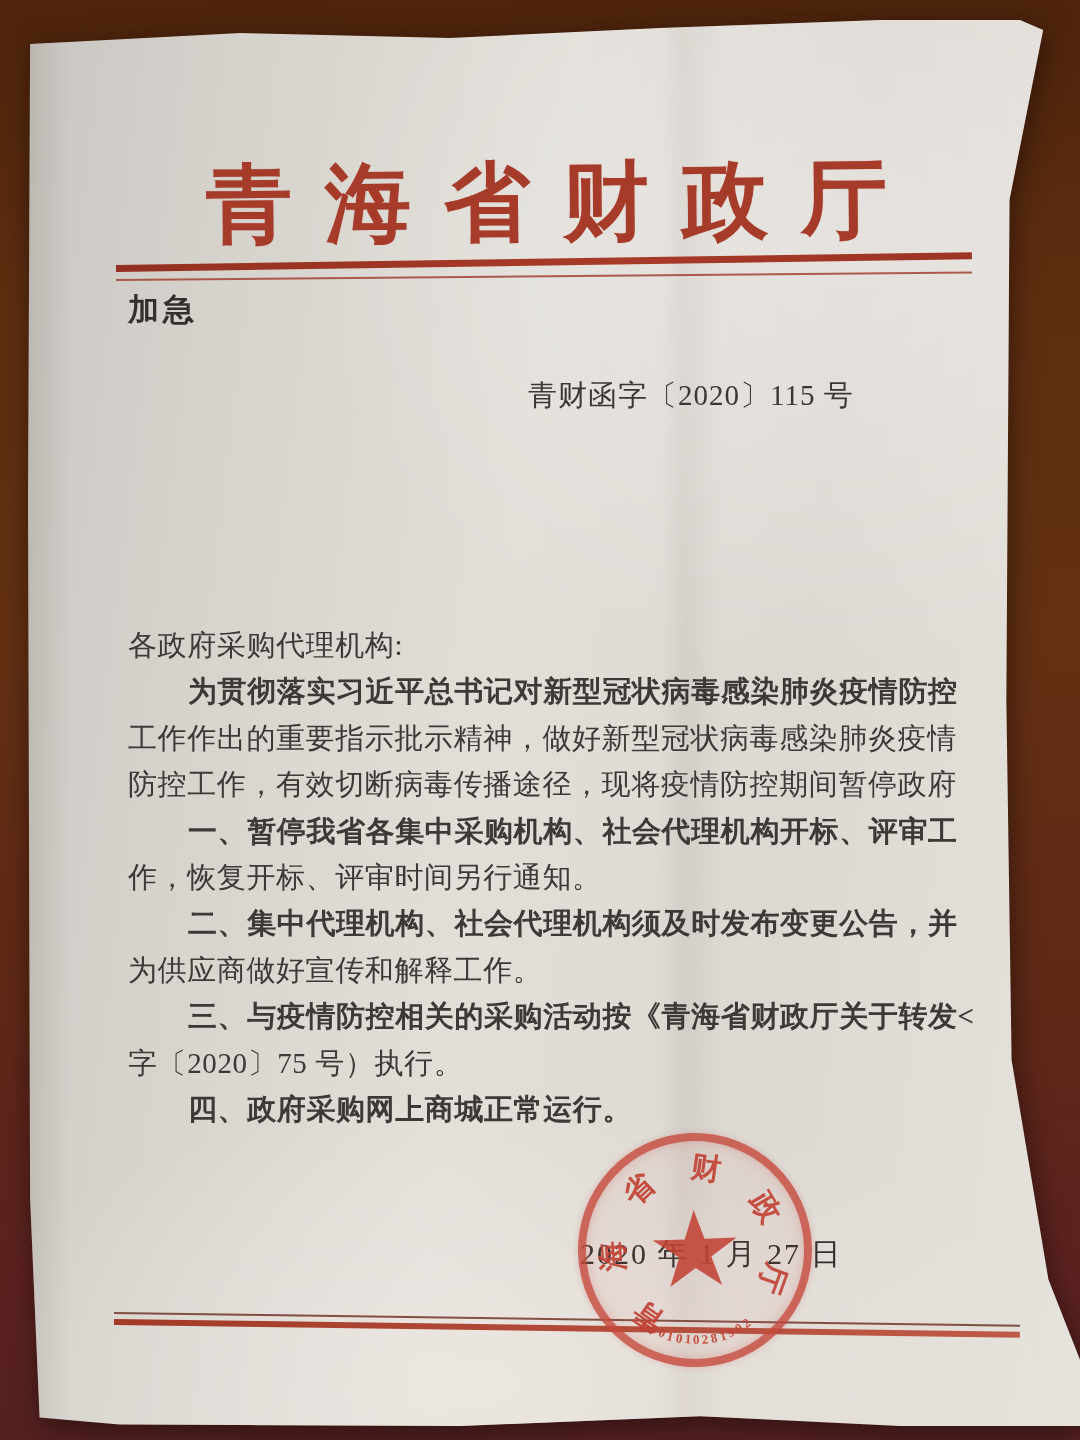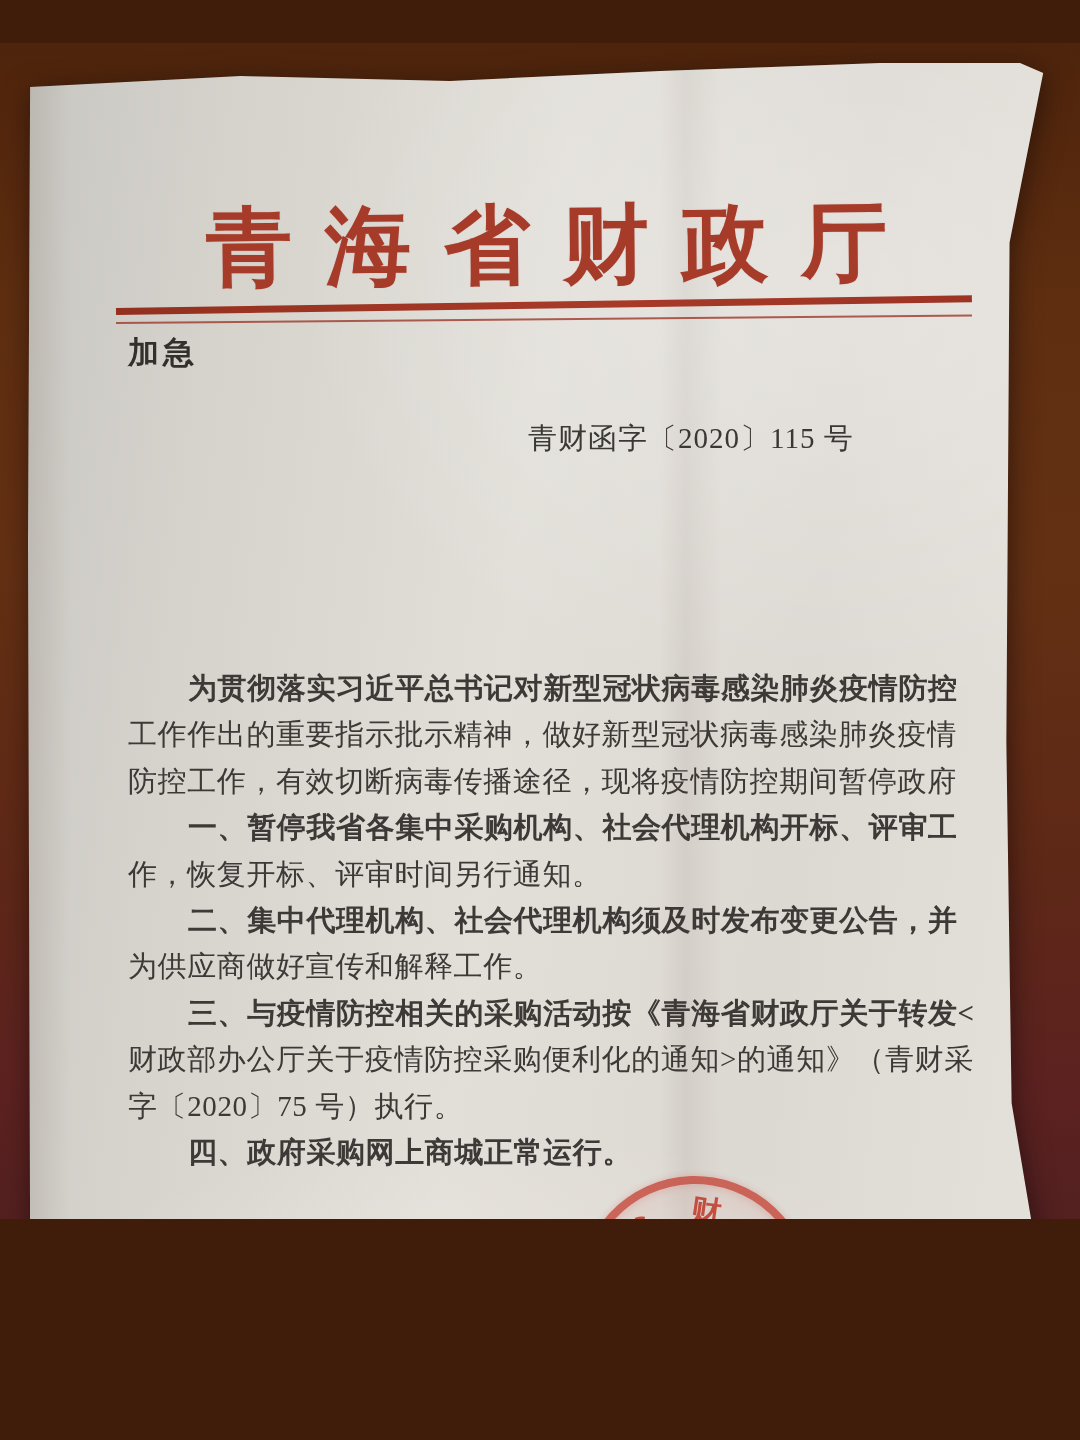--- a/index.html
+++ b/index.html
@@ -1,18 +1,18 @@
 <!DOCTYPE html>
 <html><head>
 <meta charset="utf-8">
 <style>
   html,body{margin:0;padding:0;background:#3f1d0a;}
-  #stage{position:relative;width:1080px;height:1176px;overflow:hidden;
+  #stage{position:relative;width:1080px;height:1440px;overflow:hidden;
     background:linear-gradient(180deg,#4e240c 0%,#5f2e10 22%,#633013 45%,#5e2817 70%,#5c2220 88%,#542020 100%);
-    font-family:"Liberation Serif","DejaVu Serif",serif;margin-top:43px;}
+    font-family:"Liberation Serif","DejaVu Serif",serif;}
   #paper-wrap{position:absolute;inset:0;filter:drop-shadow(2px 6px 14px rgba(15,5,5,.55));}
   #paper{position:absolute;left:28px;top:18px;width:1052px;height:1408px;
     background:
       radial-gradient(ellipse 900px 700px at 78% 16%, rgba(255,255,255,.28), rgba(255,255,255,0) 62%),
       radial-gradient(ellipse 800px 420px at 45% 97%, rgba(250,240,236,.45), rgba(250,240,236,0) 70%),
       linear-gradient(90deg, rgba(110,95,85,.16) 0%, rgba(110,95,85,0) 4%),
       linear-gradient(90deg, rgba(255,255,255,0) 60%, rgba(120,105,95,.10) 62.5%, rgba(255,255,255,0) 66%),
       linear-gradient(97deg,#c9c7c2 0%,#d6d3cd 18%,#e2dfd9 45%,#dcd8d2 70%,#e6e2dc 100%);
     clip-path:polygon(0.2% 1.85%,20.2% 1.07%,40.1% 1.42%,60.1% 0.71%,81% 0.14%,94.3% 0.14%,96.5% 0.85%,
       93.3% 12.9%,93% 48.4%,93.5% 74%,97% 89.6%,100% 95.3%,100% 100%,82.9% 100%,63.9% 99.3%,
@@ -55,29 +55,29 @@
 
       <div class="abs" id="rule-thick"></div>
       <div class="abs" id="rule-thin"></div>
 
       <div class="abs" id="urgency">加急</div>
 
       <div class="abs" id="docnum">青财函字〔2020〕115 号</div>
 
 
       <div class="abs" id="body">
+        <div class="bline">各政府采购代理机构:</div>
         <div class="bline indent">为贯彻落实习近平总书记对新型冠状病毒感染肺炎疫情防控</div>
         <div class="bline">工作作出的重要指示批示精神，做好新型冠状病毒感染肺炎疫情</div>
         <div class="bline">防控工作，有效切断病毒传播途径，现将疫情防控期间暂停政府</div>
         <div class="bline indent">一、暂停我省各集中采购机构、社会代理机构开标、评审工</div>
         <div class="bline">作，恢复开标、评审时间另行通知。</div>
         <div class="bline indent">二、集中代理机构、社会代理机构须及时发布变更公告，并</div>
         <div class="bline">为供应商做好宣传和解释工作。</div>
         <div class="bline indent">三、与疫情防控相关的采购活动按《青海省财政厅关于转发&lt;</div>
-        <div class="bline">财政部办公厅关于疫情防控采购便利化的通知&gt;的通知》（青财采</div>
         <div class="bline">字〔2020〕75 号）执行。</div>
         <div class="bline indent">四、政府采购网上商城正常运行。</div>
       </div>
 
       <div class="abs" id="date">2020 年 1 月 27 日</div>
 
       <div class="abs" id="seal">
         <div id="seal-ring"></div>
         <div id="seal-star"></div>
         <div>

